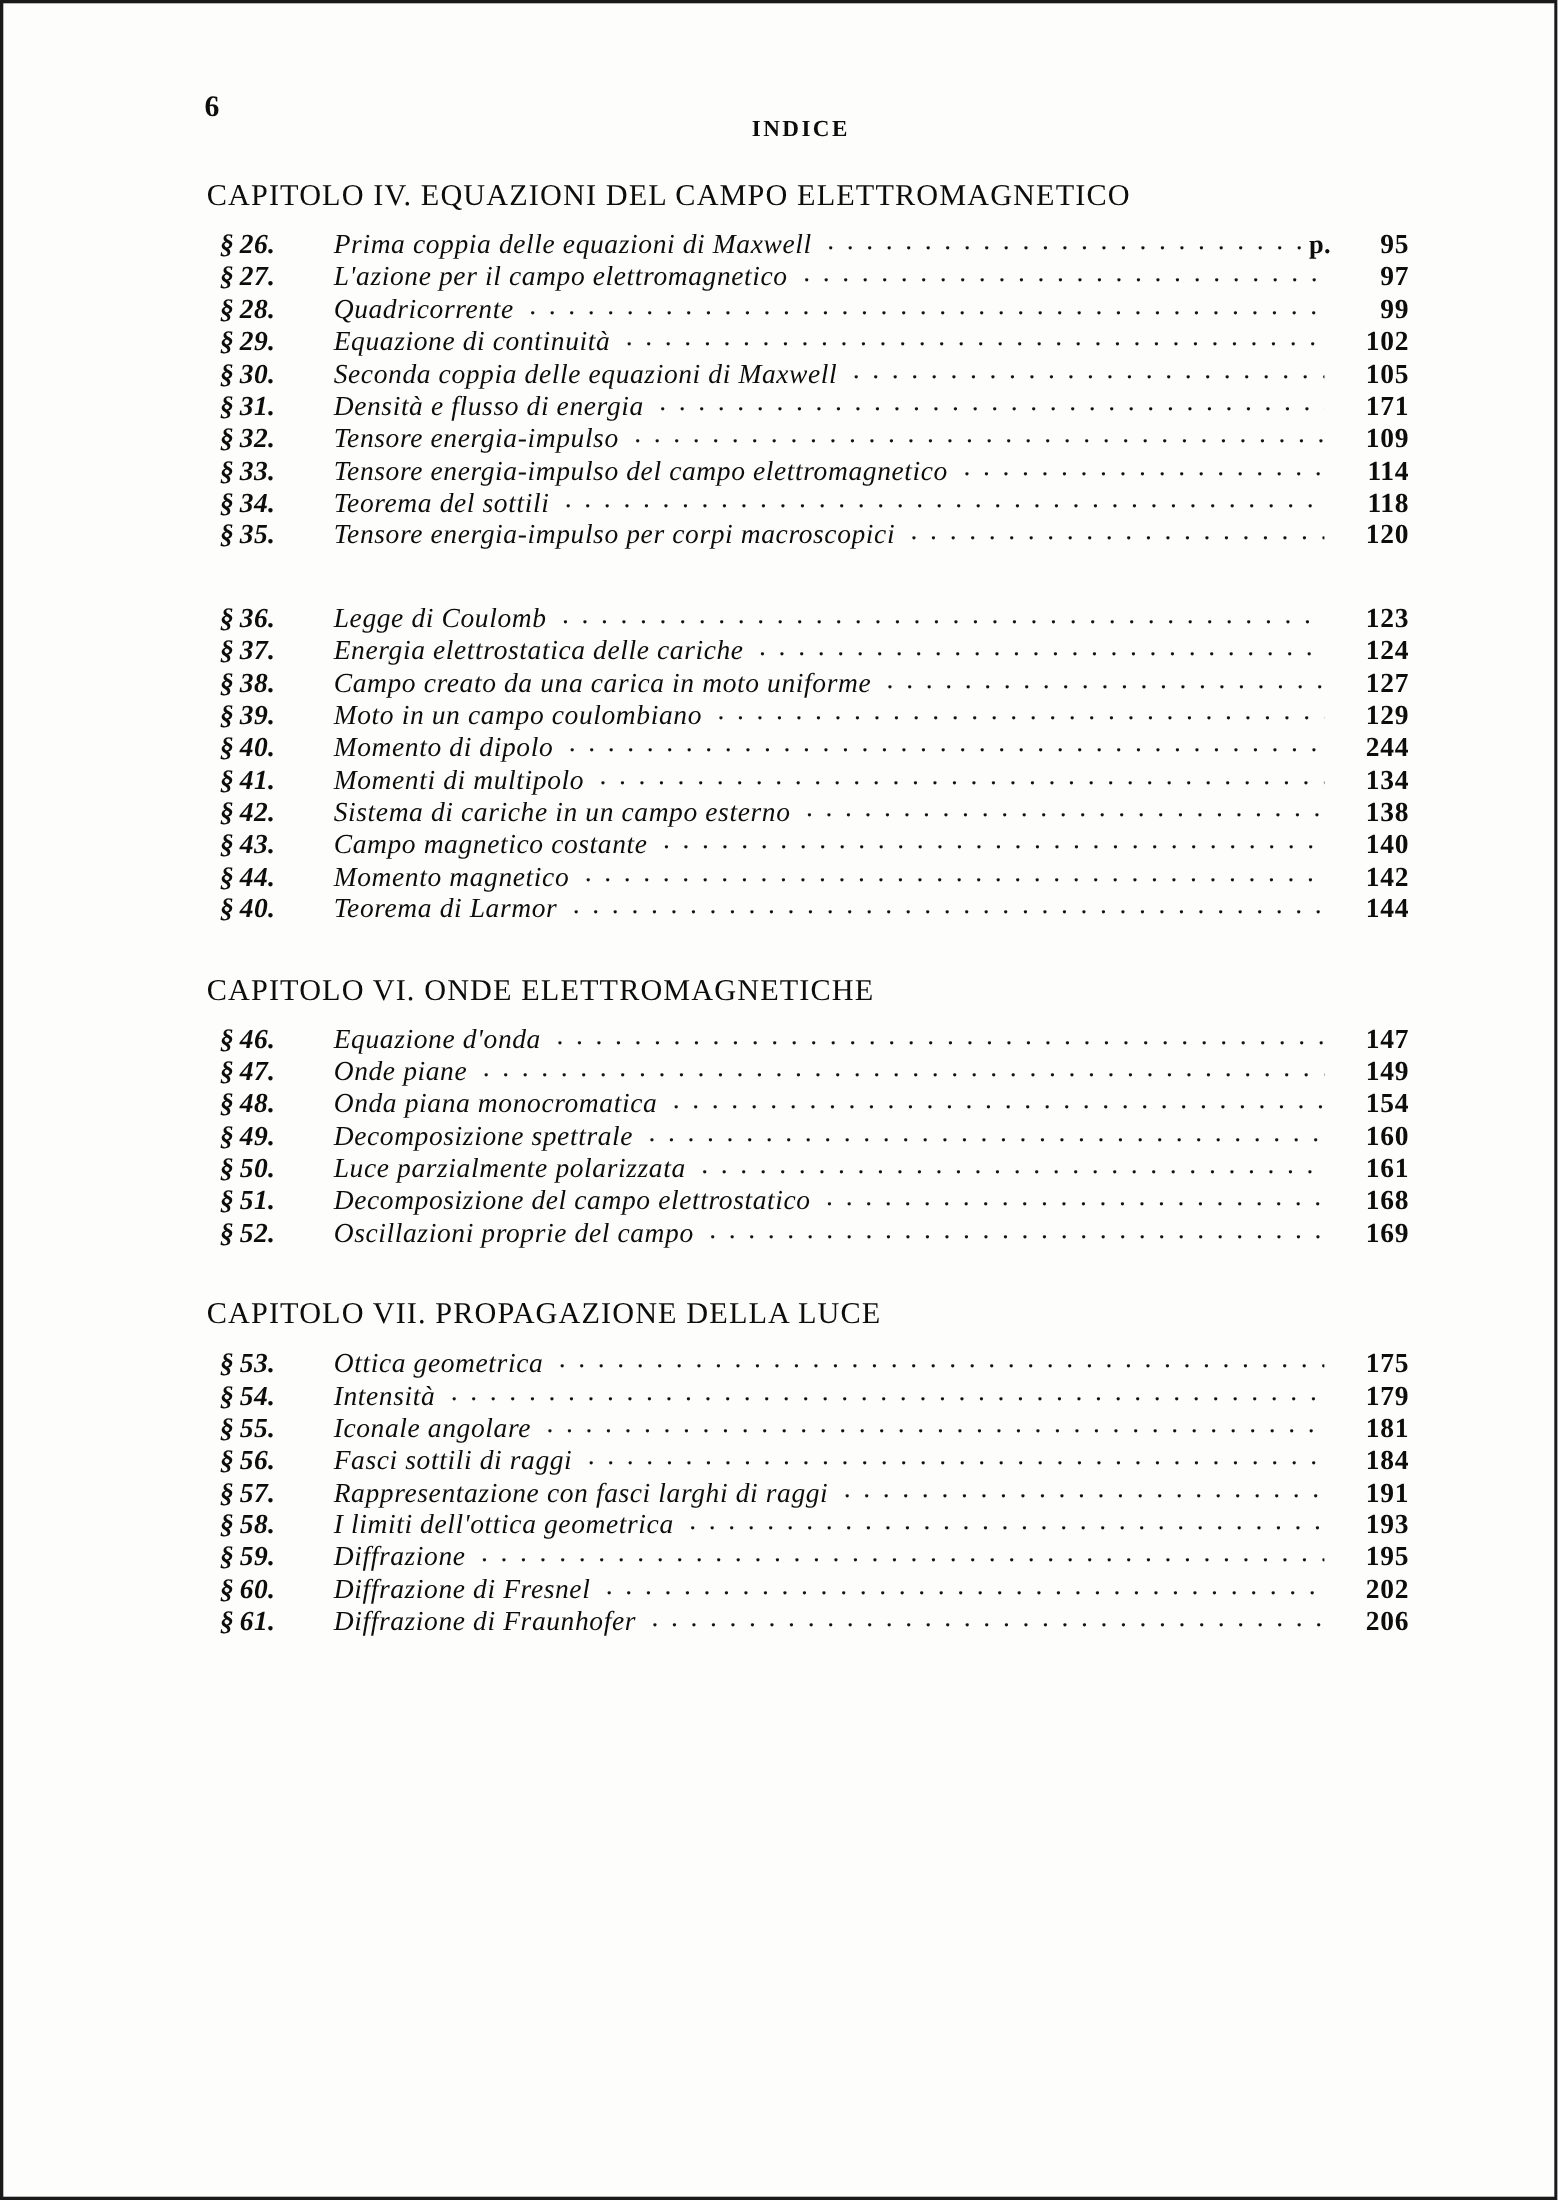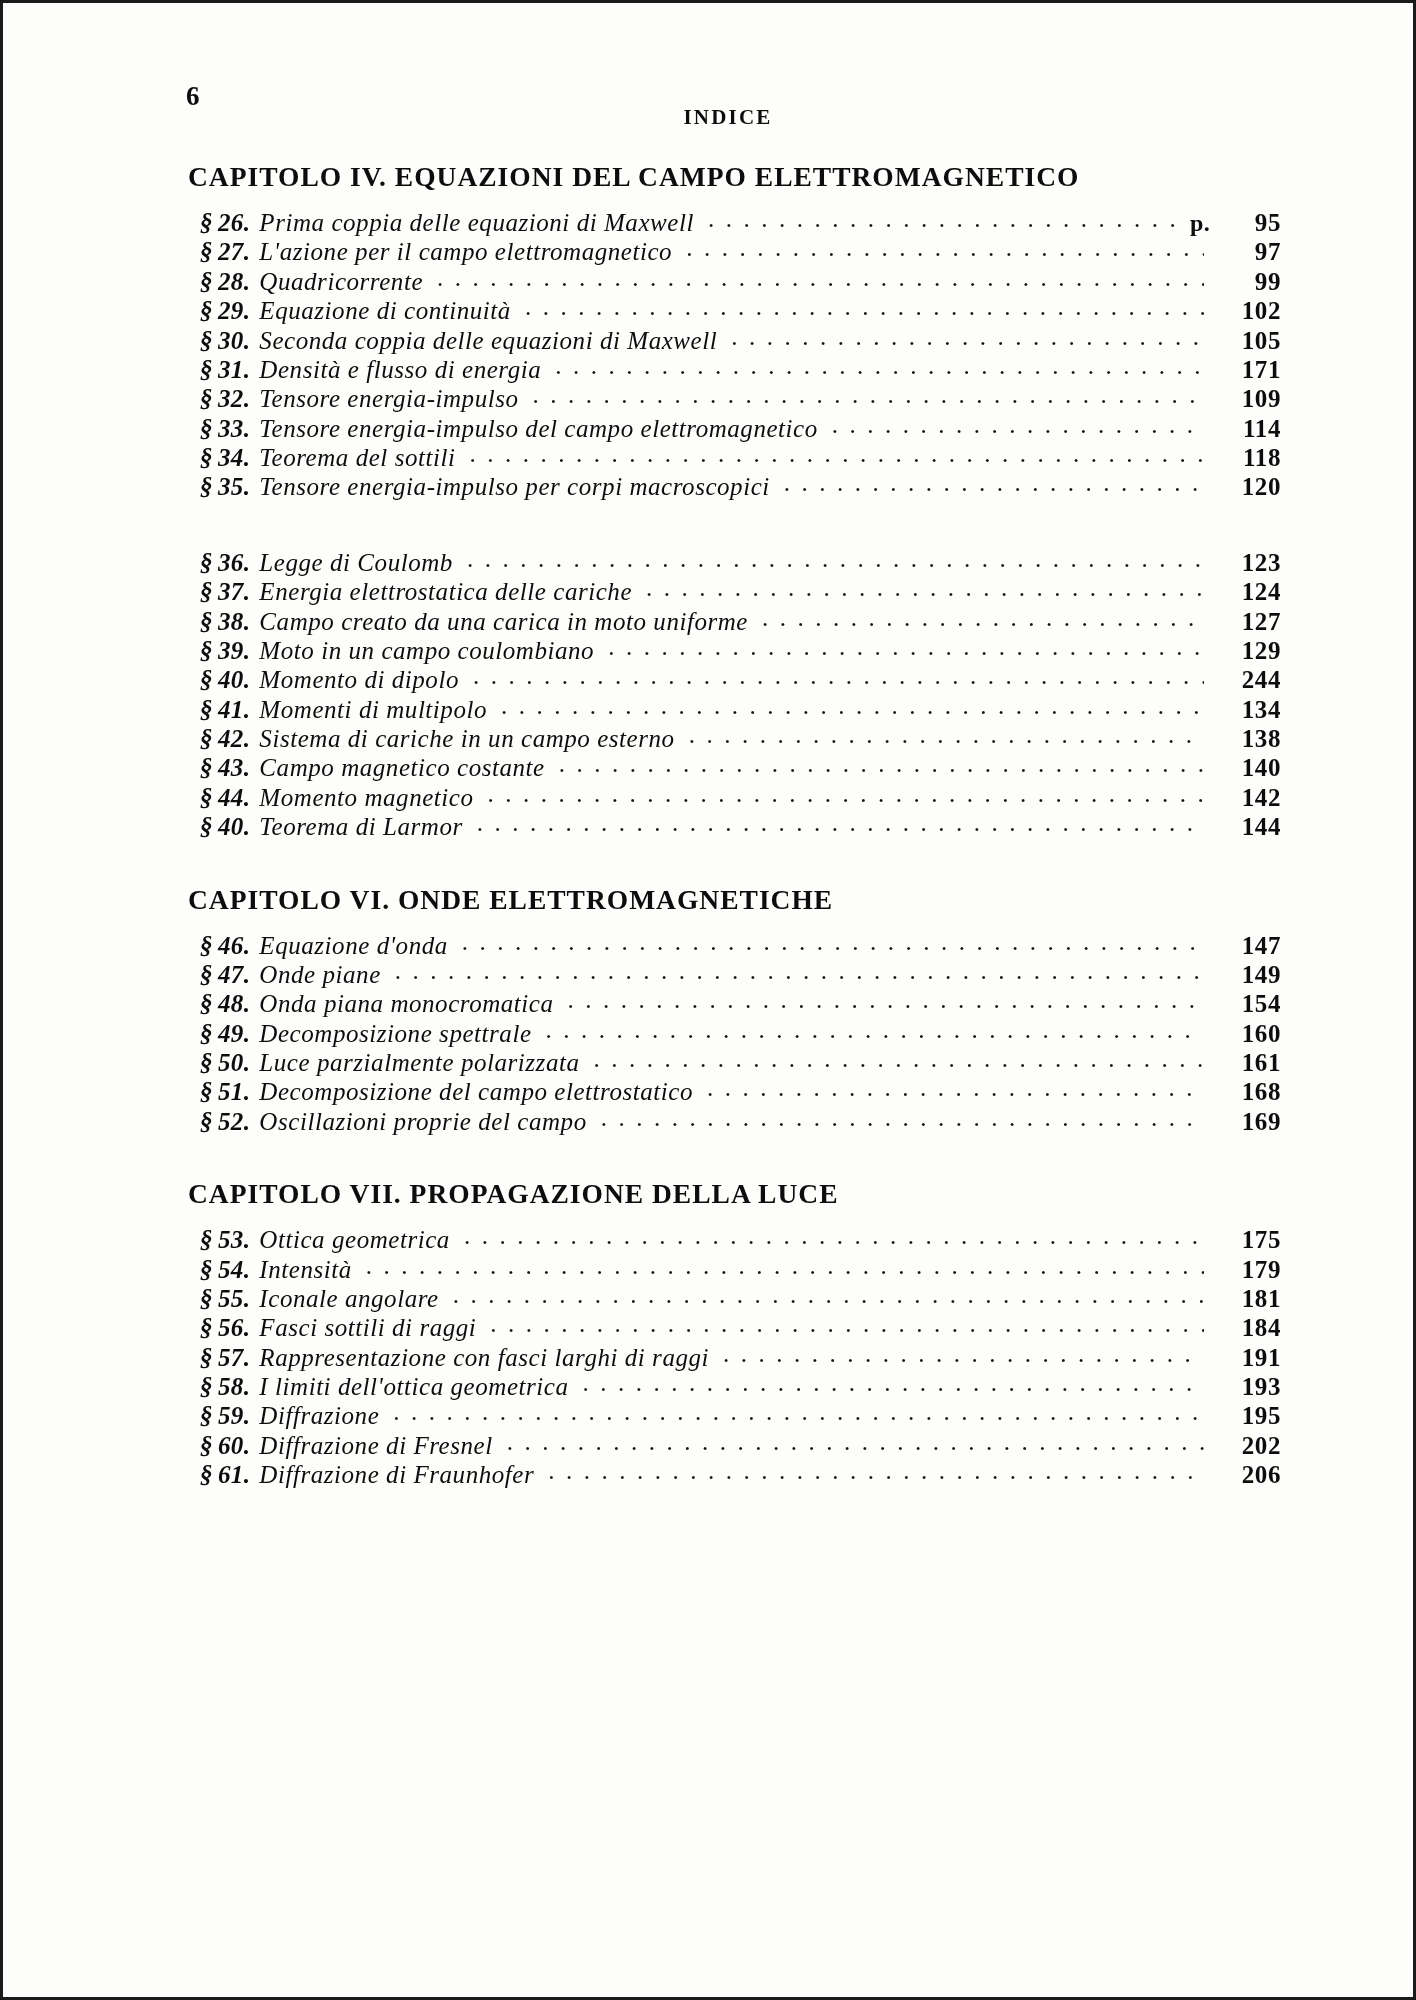--- a/index.html
+++ b/index.html
@@ -52,21 +52,21 @@
     position: absolute;
     left: 183px;
     top: 158px;
     width: 1095px;
   }
   .chapter {
     margin-bottom: 0;
   }
   .chapter-title {
     font-size: 27.5px;
-    font-weight: bold;
+    font-weight: normal;
     letter-spacing: 1.0px;
     white-space: nowrap;
     margin-bottom: 15px;
     padding-left: 2px;
   }
   .entries {
     padding-left: 14px;
   }
   .entry {
     display: flex;
@@ -82,20 +82,21 @@
     flex: 0 0 auto;
     padding-right: 9px;
   }
   .sec .sign {
     padding-right: 5px;
   }
   .title {
     font-style: italic;
     letter-spacing: 0.55px;
     flex: 0 0 auto;
+    margin-left: 44px;
   }
   .leader {
     flex: 1 1 auto;
     overflow: hidden;
     margin: 0 6px 0 14px;
     position: relative;
     height: 1em;
   }
   .leader span {
     position: absolute;

